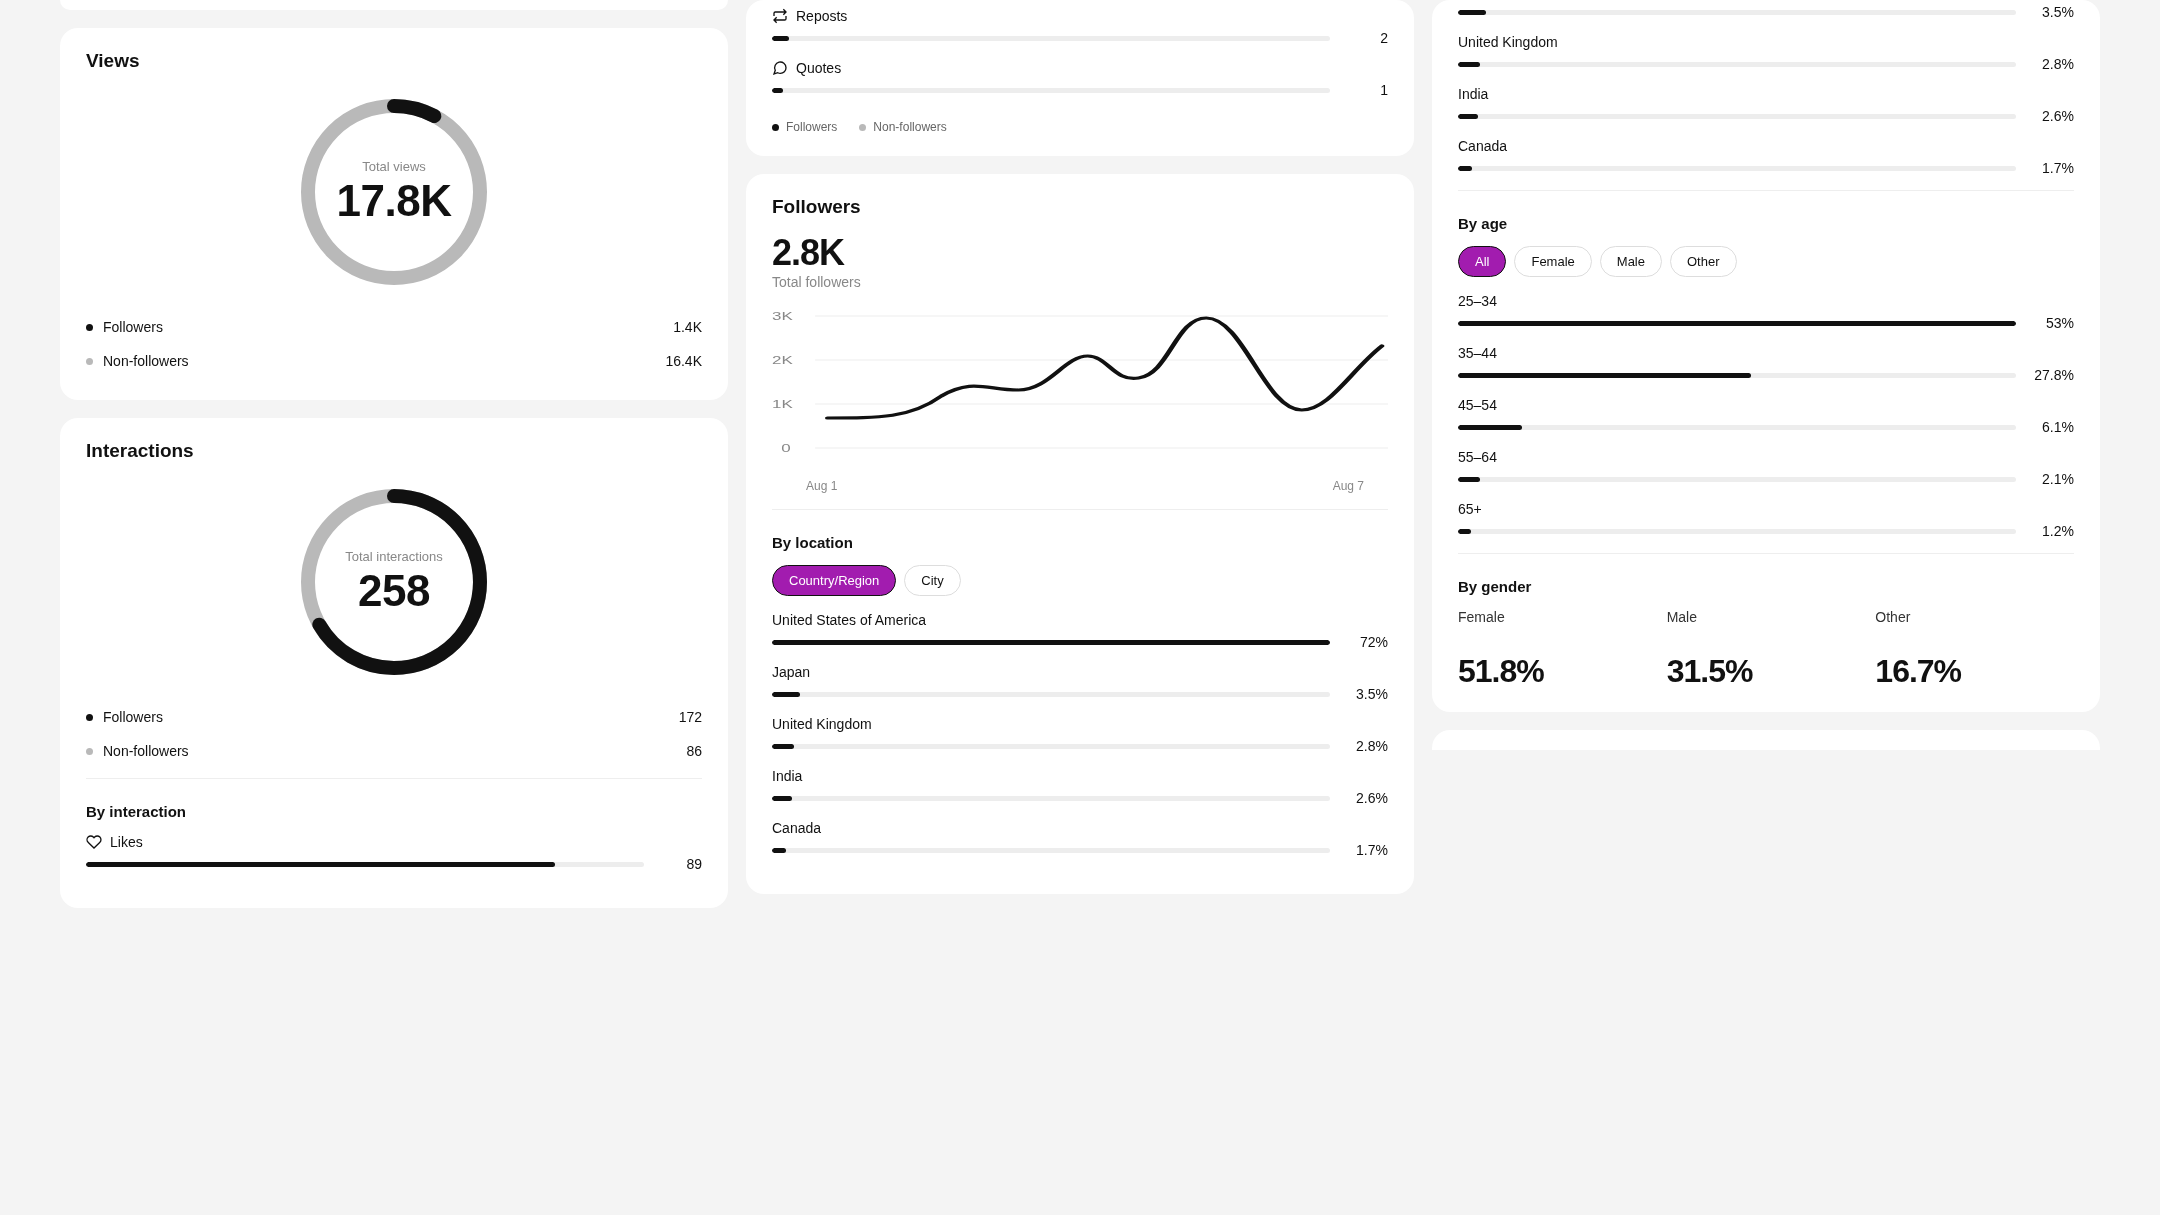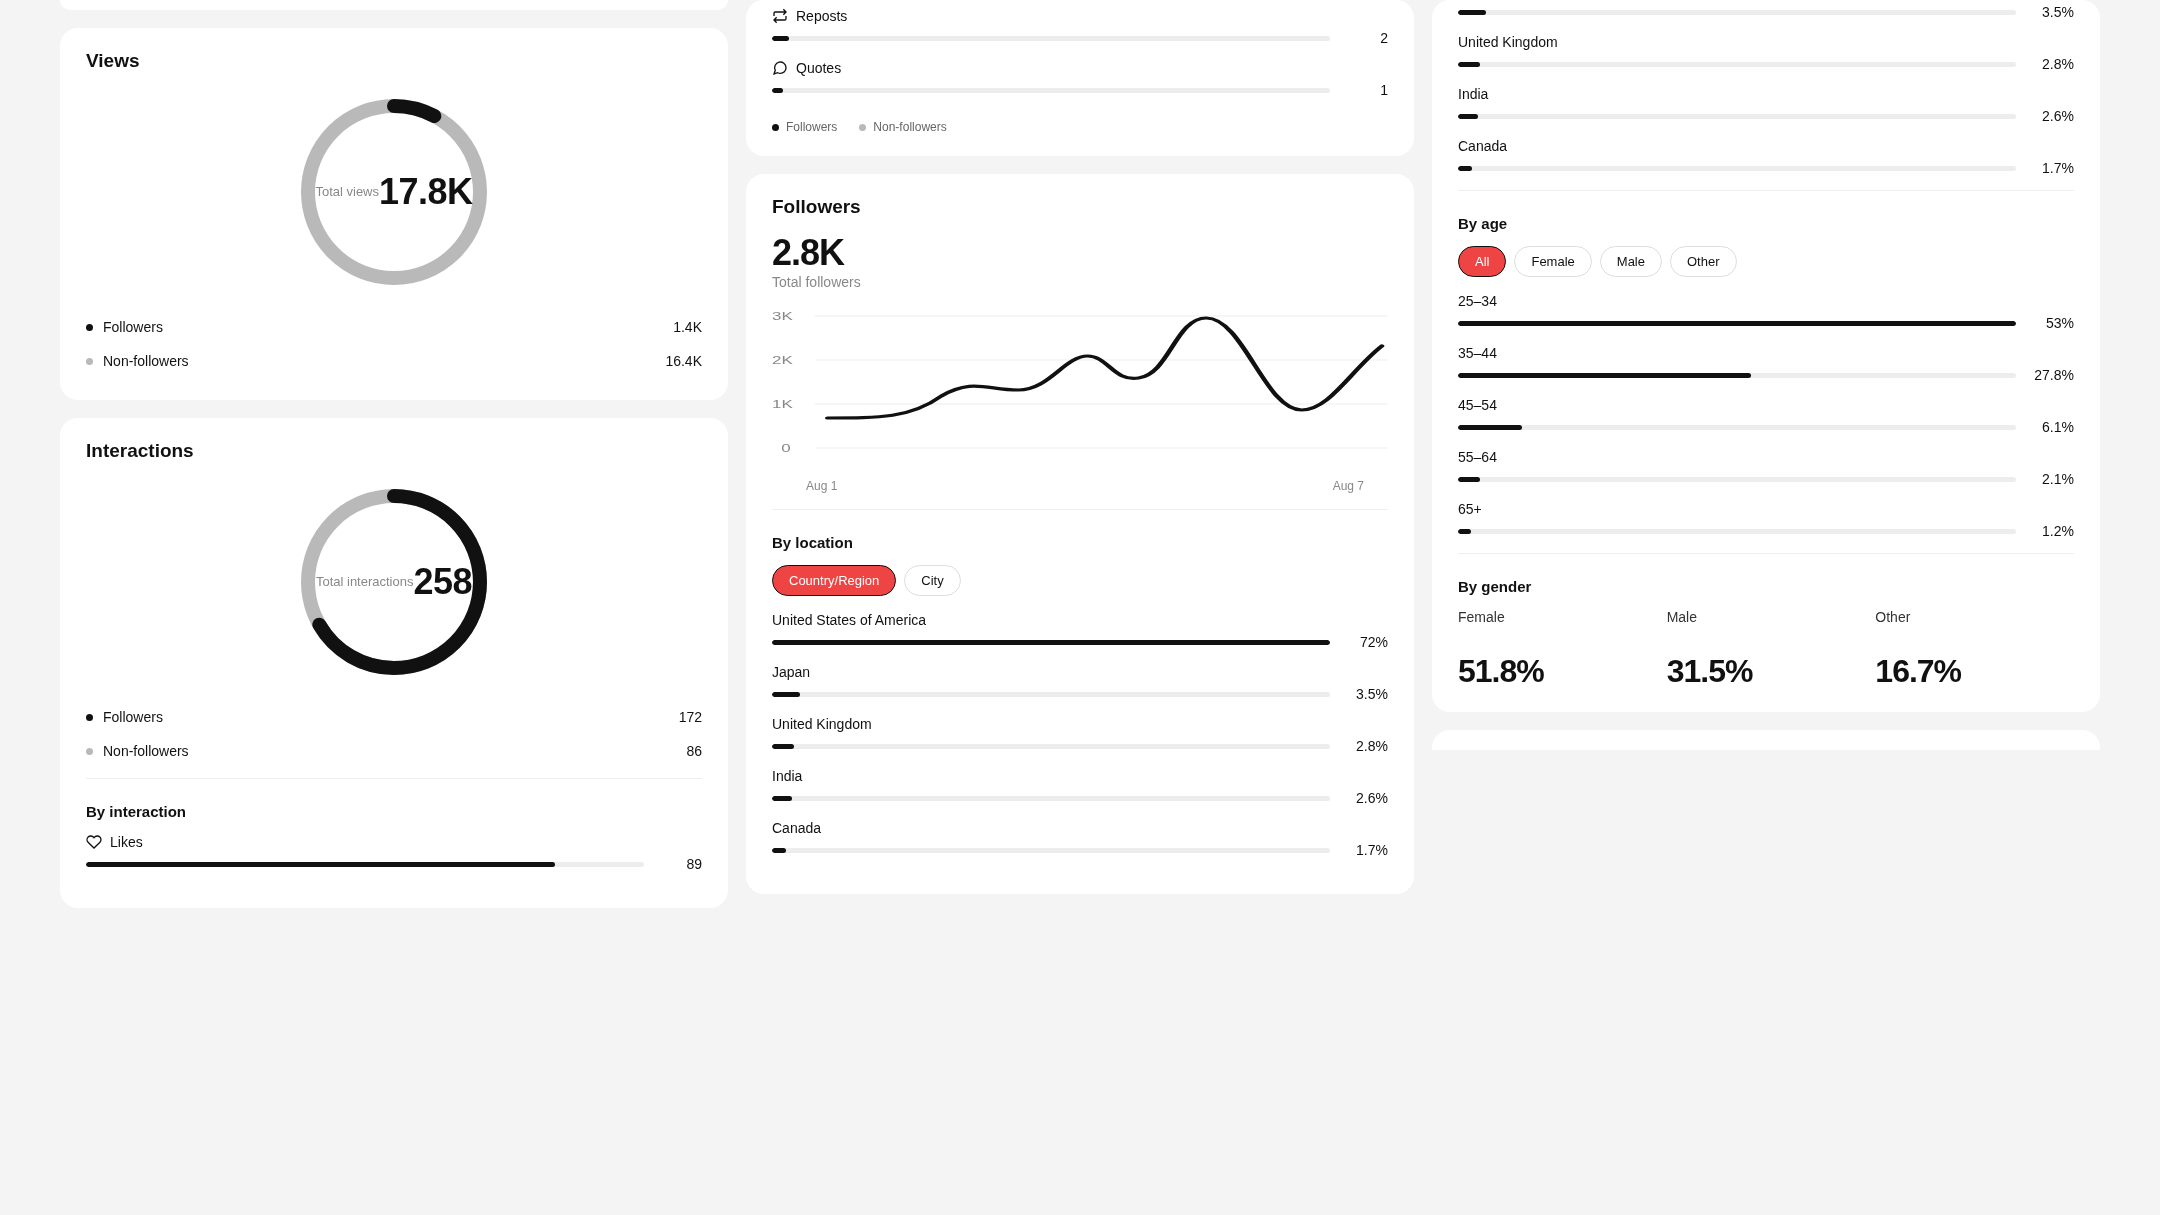--- a/index.html
+++ b/index.html
@@ -40,26 +40,26 @@
   .donut {
     position: relative;
     width: 200px;
     height: 200px;
   }
   .donut svg { transform: rotate(-90deg); }
   .donut .center {
     position: absolute;
     inset: 0;
     display: flex;
-    flex-direction: row;
+    flex-direction: column;
     align-items: center;
     justify-content: center;
   }
   .donut .center .lbl { color: #888; font-size: 13px; margin-bottom: 2px; }
-  .donut .center .big { font-size: 36px; font-weight: 700; letter-spacing: -0.5px; }
+  .donut .center .big { font-size: 44px; font-weight: 700; letter-spacing: -0.5px; }
   .legend-row {
     display: flex;
     align-items: center;
     justify-content: space-between;
     padding: 9px 0;
     font-size: 14px;
   }
   .legend-left { display: flex; align-items: center; gap: 10px; }
   .dot { width: 7px; height: 7px; border-radius: 50%; background: #111; flex: none; }
   .dot.grey { background: #b9b9b9; }
@@ -105,21 +105,21 @@
   .pill-row { display: flex; gap: 8px; margin-bottom: 16px; }
   .pill {
     border: 1px solid #ddd;
     background: #fff;
     border-radius: 999px;
     padding: 7px 16px;
     font-size: 13px;
     cursor: pointer;
     color: #111;
   }
-  .pill.active { background: #ef4444; color: #fff; border-color: #111; }
+  .pill.active { background: #a21caf; color: #fff; border-color: #111; }
 
   .divider { height: 1px; background: #eee; margin: 10px 0 6px 0; }
 
   .gender-grid {
     display: grid;
     grid-template-columns: 1fr 1fr 1fr;
     gap: 10px;
     margin-top: 10px;
   }
   .gender-grid .g-lbl { font-size: 14px; color: #333; margin-bottom: 4px; }

